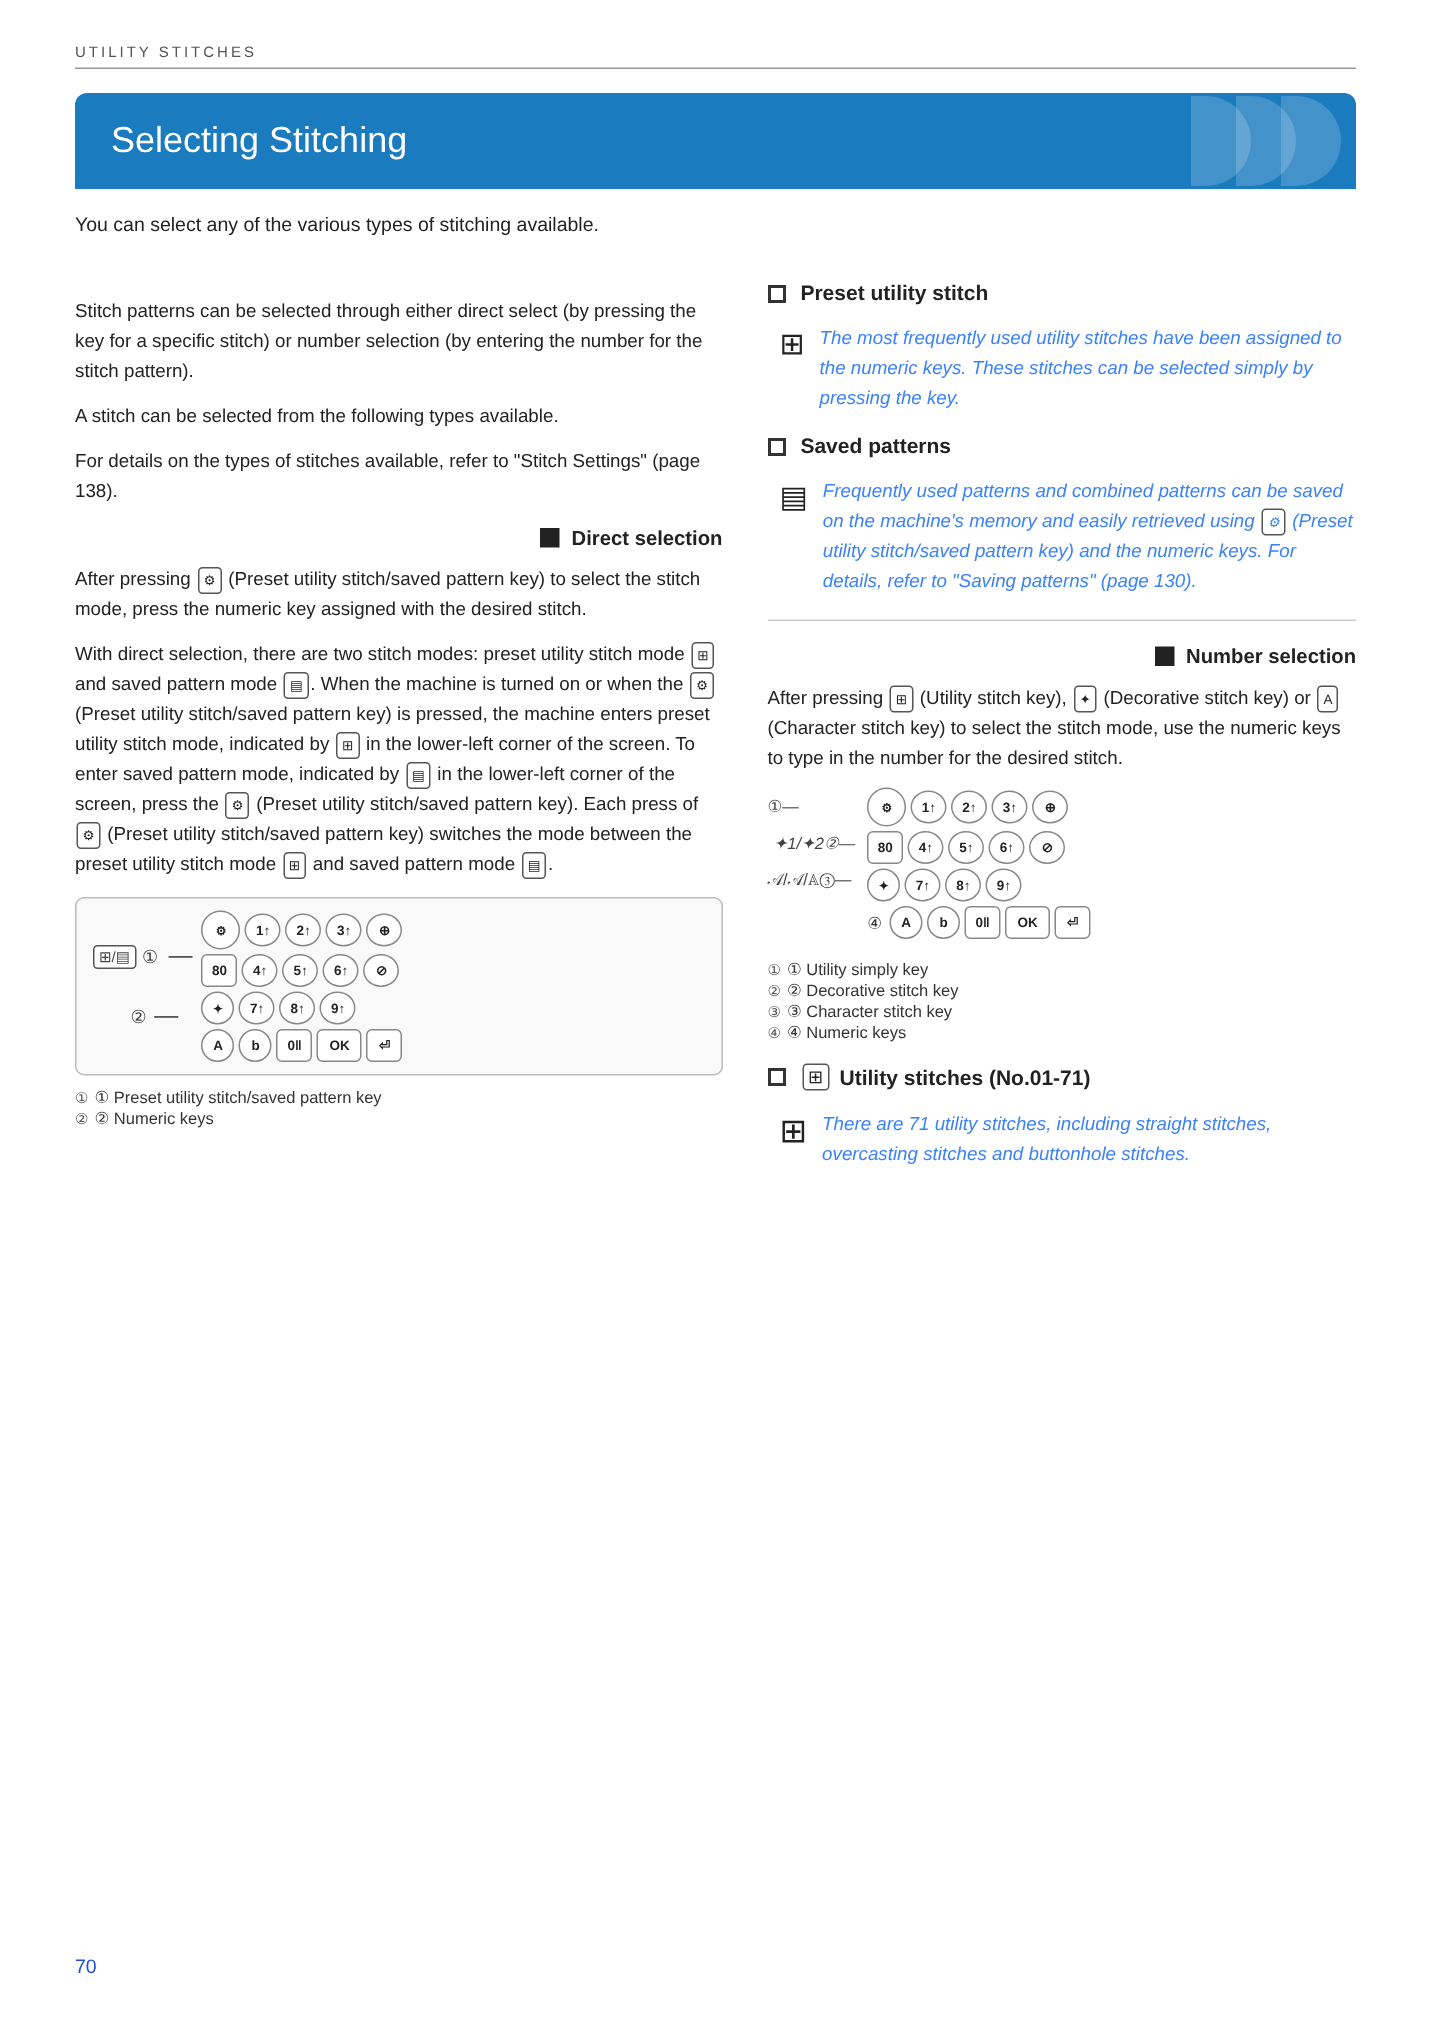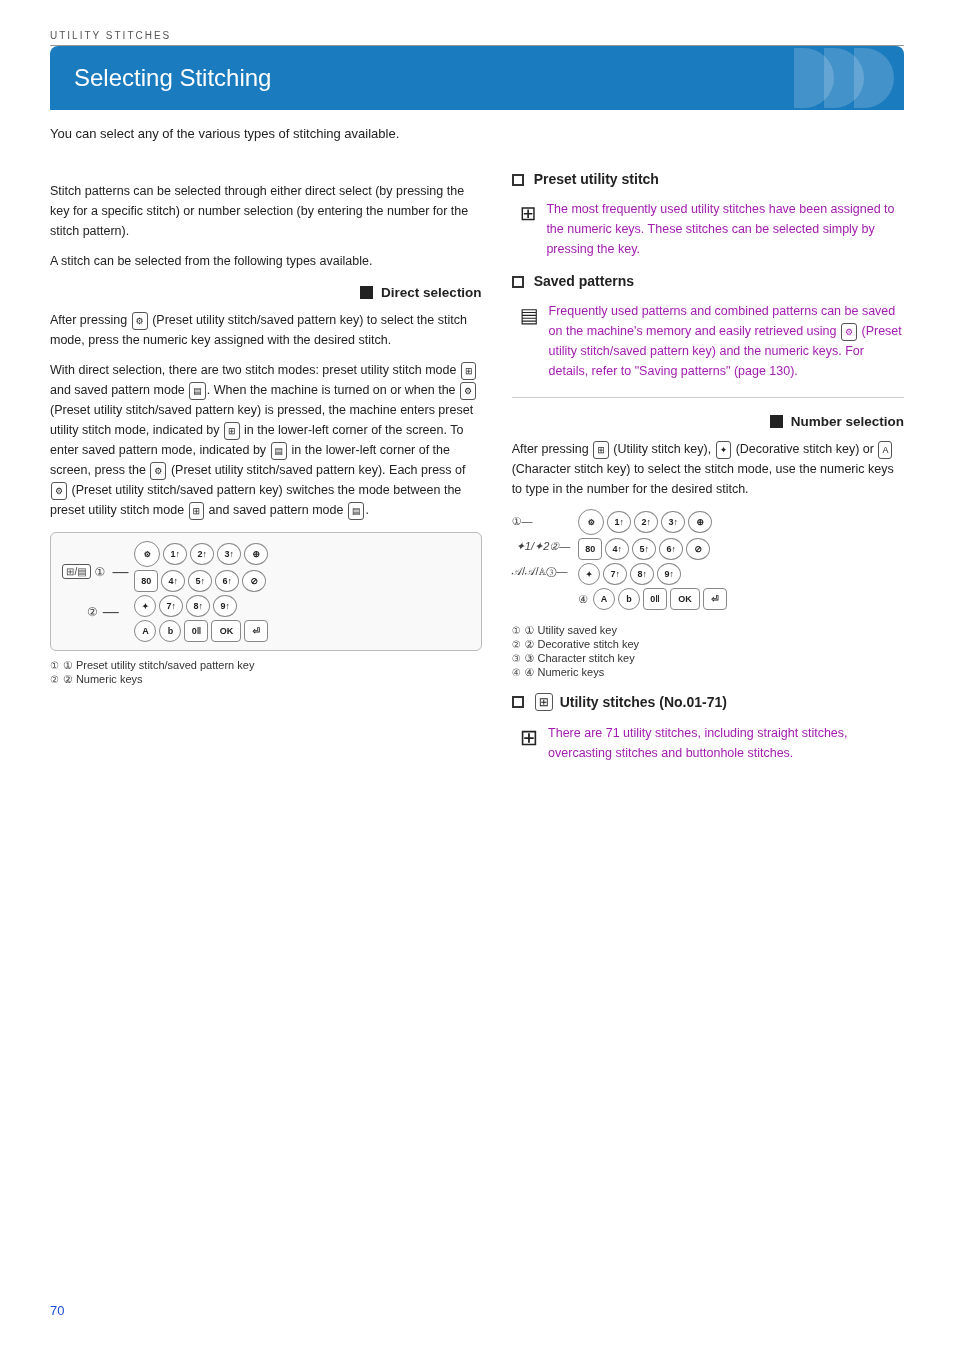--- a/index.html
+++ b/index.html
@@ -21,20 +21,21 @@
       position: relative;
     }
 
     .top-label {
       font-size: 10px;
       letter-spacing: 2px;
       color: #555;
       text-transform: uppercase;
       border-bottom: 1px solid #999;
       padding-bottom: 4px;
+      margin-bottom: 16px;
     }
 
     .page-header {
       background: #1a7bbf;
       color: #fff;
       padding: 18px 24px;
       border-radius: 8px 8px 0 0;
       margin-bottom: 0;
       display: flex;
       align-items: center;
@@ -224,22 +225,23 @@
       margin-top: 0;
     }
 
     .subsection {
       margin-bottom: 14px;
     }
 
     .body-text-right {
       font-size: 12.5px;
       line-height: 1.6;
-      color: #a21caf;
+      color: #3b82f6;
       margin-left: 0;
+      font-style: italic;
     }
 
     .icon-inline {
       display: inline-flex;
       align-items: center;
       justify-content: center;
       border: 1px solid #555;
       border-radius: 3px;
       padding: 1px 3px;
       font-size: 9px;
@@ -296,20 +298,21 @@
   </div>
 
   <p class="intro-text">You can select any of the various types of stitching available.</p>
 
   <div class="two-col">
 
     <div class="col-left">
 
       <p class="body-text">Stitch patterns can be selected through either direct select (by pressing the key for a specific stitch) or number selection (by entering the number for the stitch pattern).</p>
       <p class="body-text">A stitch can be selected from the following types available.</p>
+      <p class="body-text">For details on the types of stitches available, refer to "Stitch Settings" (page 138).</p>
 
       <div class="section-heading">
         <div class="black-square"></div>
         <span>Direct selection</span>
       </div>
 
       <p class="body-text">
         After pressing <span class="icon-inline">⚙</span> (Preset utility stitch/saved pattern key) to select the stitch mode, press the numeric key assigned with the desired stitch.
       </p>
       <p class="body-text">
@@ -451,21 +454,21 @@
                 <div class="kbd-key wide">OK</div>
                 <div class="kbd-key">⏎</div>
               </div>
             </div>
           </div>
         </div>
 
         <div>
           <div class="caption-item">
             <span class="caption-num">①</span>
-            <span>① Utility saved key</span>
+            <span>① Utility simply key</span>
           </div>
           <div class="caption-item">
             <span class="caption-num">②</span>
             <span>② Decorative stitch key</span>
           </div>
           <div class="caption-item">
             <span class="caption-num">③</span>
             <span>③ Character stitch key</span>
           </div>
           <div class="caption-item">

